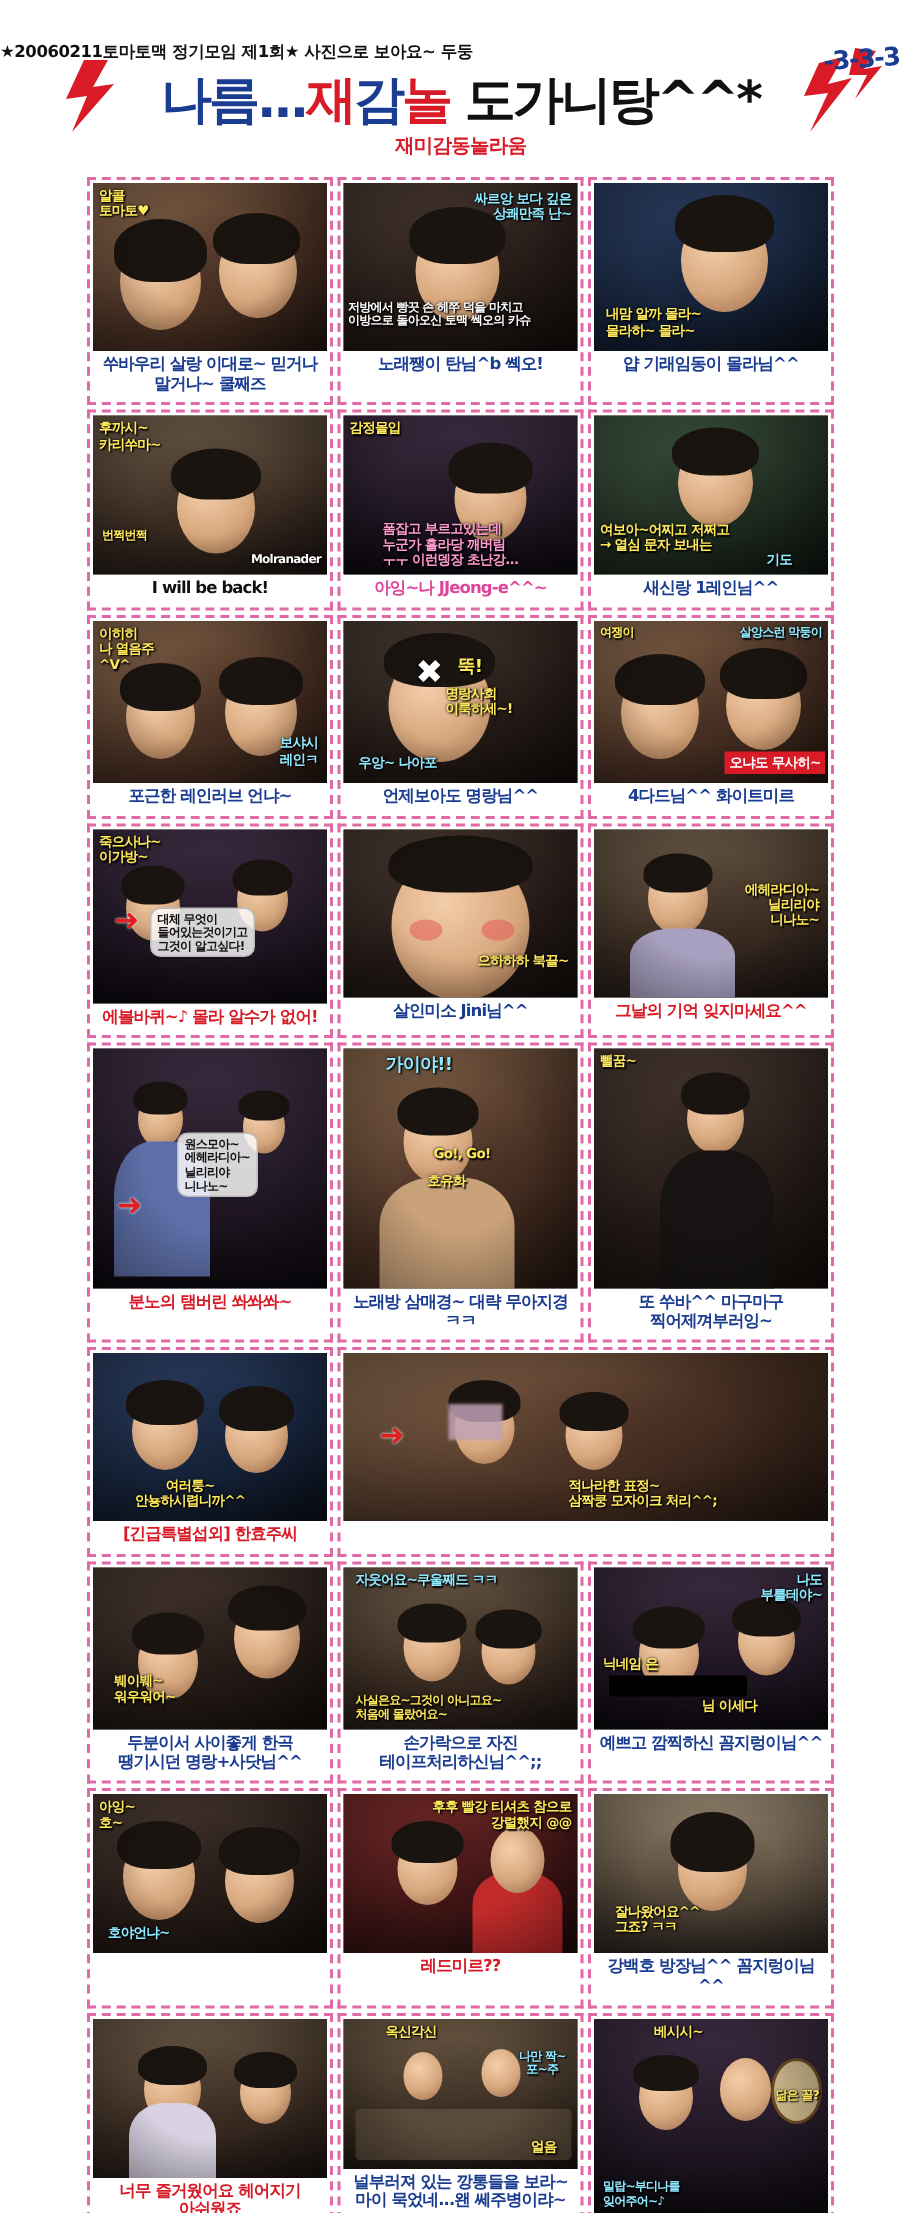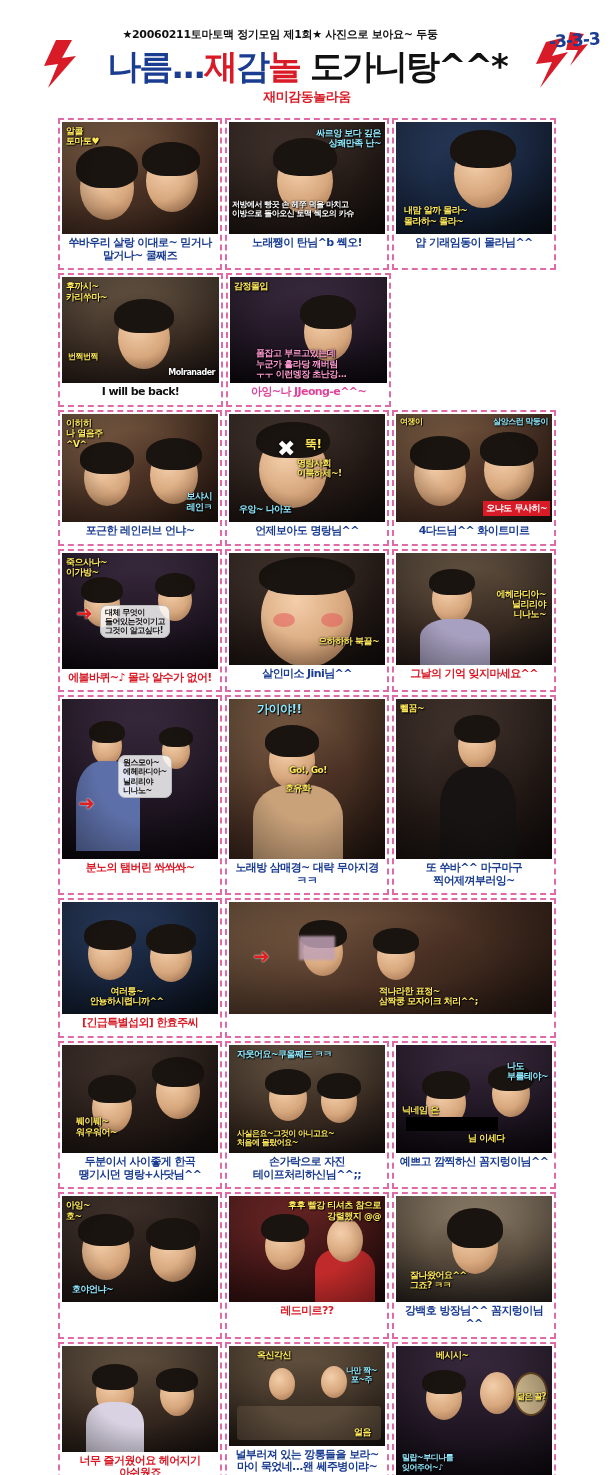--- a/index.html
+++ b/index.html
@@ -21,21 +21,21 @@
   .header {
     position: relative;
     height: 118px;
     width: 614px;
   }
   .hdr-line1 {
     position: absolute;
     top: 27px;
     left: 0;
     width: 560px;
-    text-align: center;
+    text-align: left;
     font-size: 11px;
     font-weight: bold;
     color: #111;
     letter-spacing: -0.3px;
   }
   .hdr-main {
     position: absolute;
     top: 44px;
     left: 0;
     width: 614px;
@@ -302,20 +302,32 @@
           <div class="hair" style="width:56px;height:34px;left:70px;top:18px"></div>
           <div class="vig"></div>
           <div class="ov yellow" style="top:4px;left:4px">감정몰입</div>
           <div class="ov pinkt" style="bottom:4px;left:26px">폼잡고 부르고있는데
 누군가 흘라당 깨버림
 ㅜㅜ 이런뎅장 초난강...</div>
         </div>
         <div class="caption cap-pink">아잉~나 JJeong-e^^~</div>
       </div>
 
+      <div class="cell w1">
+        <div class="photo" style="height:106px">
+          <div class="sc g-green"></div>
+          <div class="face" style="width:50px;height:58px;left:56px;top:16px"></div>
+          <div class="hair" style="width:58px;height:32px;left:52px;top:8px"></div>
+          <div class="vig"></div>
+          <div class="ov yellow" style="bottom:14px;left:4px">여보아~어찌고 저쩌고
+→ 열심 문자 보내는</div>
+          <div class="ov cyan" style="bottom:4px;right:24px">기도</div>
+        </div>
+        <div class="caption cap-blue">새신랑 1레인님^^</div>
+      </div>
     </div>
 
     <div class="row">
       <div class="cell w1">
         <div class="photo" style="height:108px">
           <div class="sc g-warm"></div>
           <div class="face" style="width:46px;height:56px;left:22px;top:36px"></div>
           <div class="hair" style="width:54px;height:32px;left:18px;top:28px"></div>
           <div class="face" style="width:48px;height:58px;left:88px;top:32px"></div>
           <div class="hair" style="width:56px;height:32px;left:84px;top:24px"></div>
@@ -515,21 +527,21 @@
       </div>
 
       <div class="cell w1">
         <div class="photo" style="height:108px">
           <div class="sc g-karaoke"></div>
           <div class="face" style="width:40px;height:48px;left:30px;top:34px"></div>
           <div class="hair" style="width:48px;height:28px;left:26px;top:26px"></div>
           <div class="face" style="width:38px;height:46px;left:96px;top:26px"></div>
           <div class="hair" style="width:46px;height:26px;left:92px;top:20px"></div>
           <div class="vig"></div>
-          <div class="ov cyan" style="top:16px;right:4px;text-align:left">나도
+          <div class="ov cyan" style="top:4px;right:4px;text-align:right">나도
 부를테야~</div>
           <div class="ov yellow" style="top:60px;left:6px">닉네임 은</div>
           <div class="ov blackbox" style="top:72px;left:10px"></div>
           <div class="ov yellow" style="top:88px;left:72px">님 이세다</div>
         </div>
         <div class="caption cap-blue">예쁘고 깜찍하신 꼼지렁이님^^</div>
       </div>
     </div>
 
     <div class="row">

